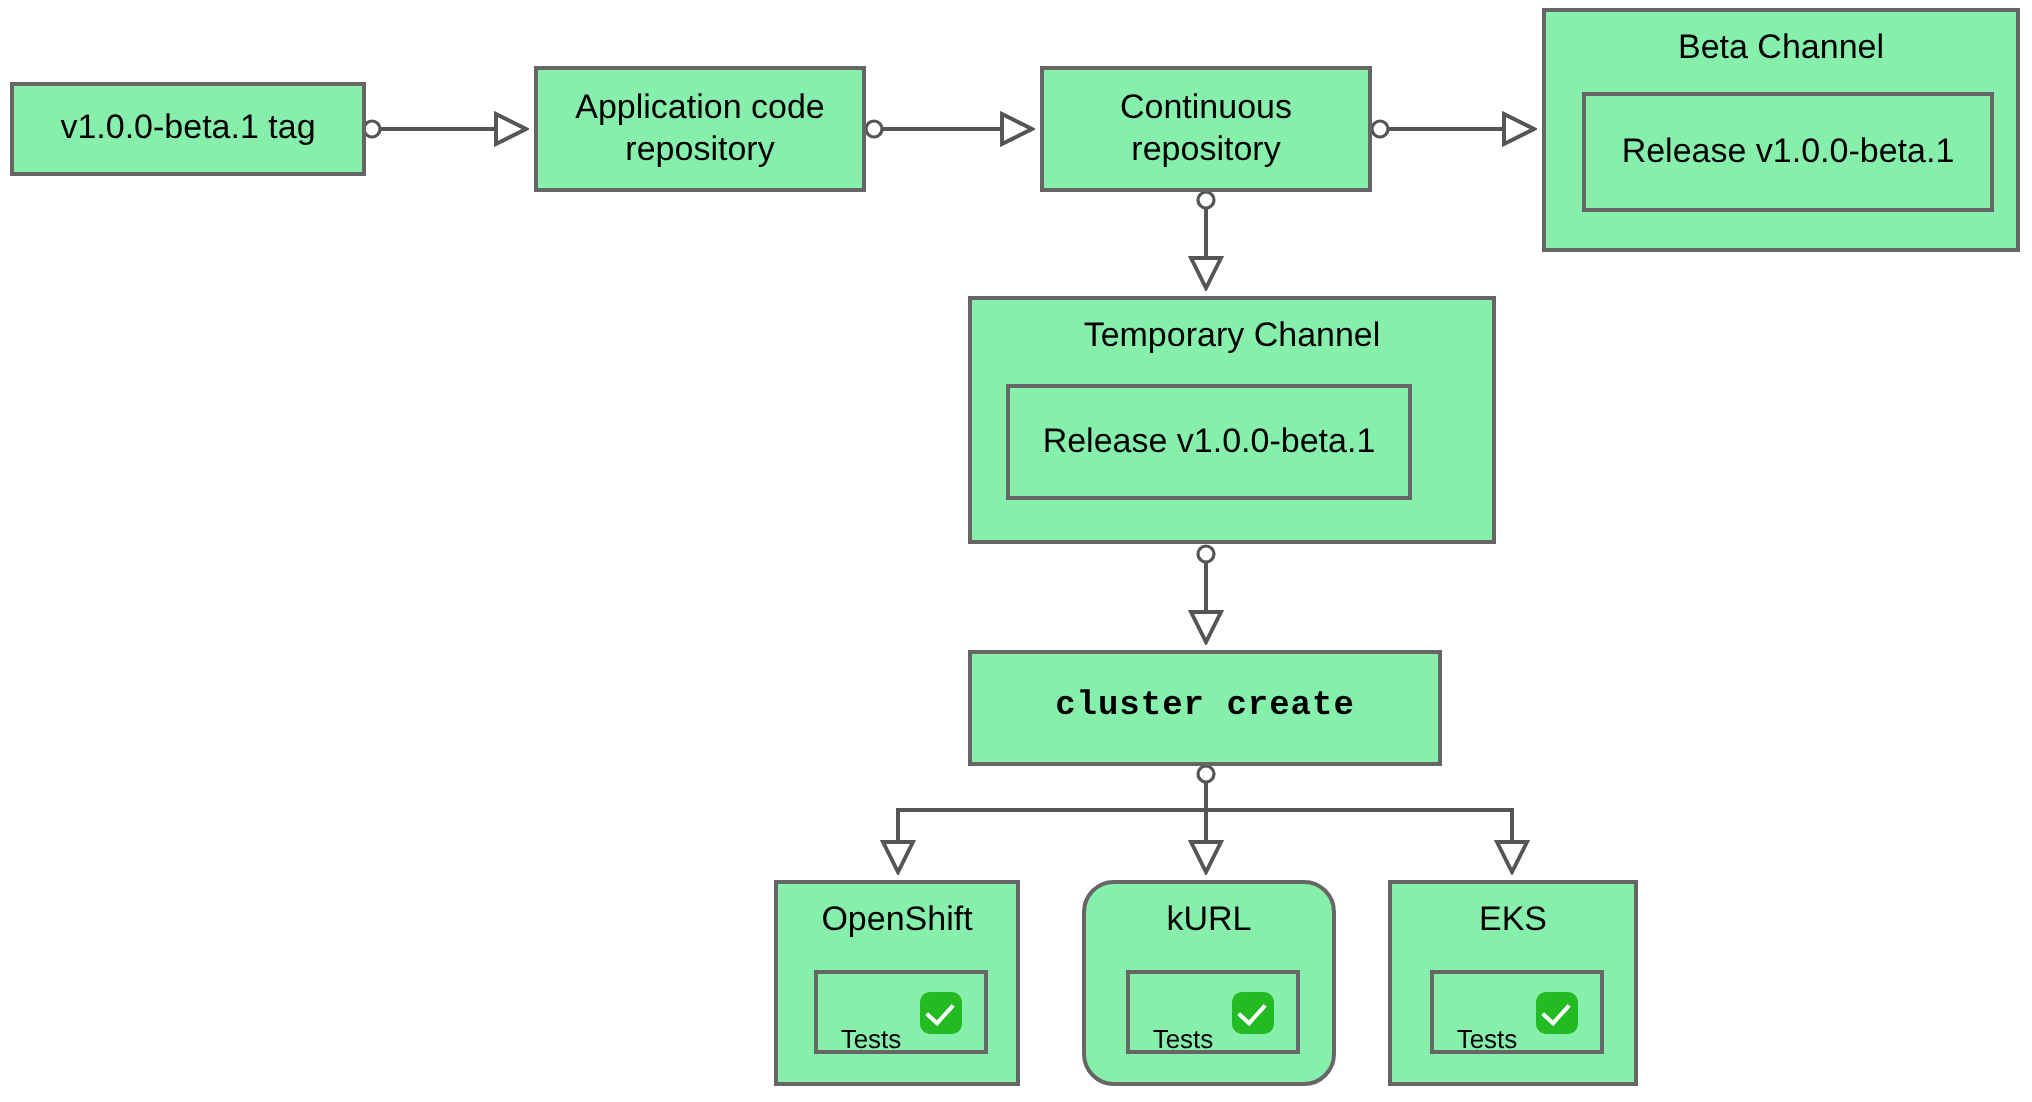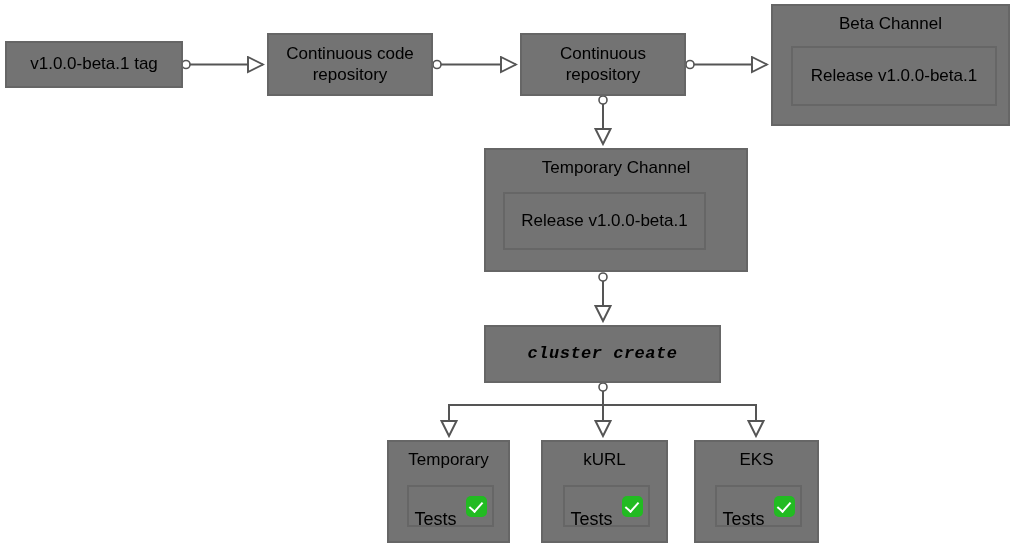--- a/index.html
+++ b/index.html
@@ -22,21 +22,21 @@
     left: 0;
     top: 0;
     width: 1016px;
     height: 551px;
     pointer-events: none;
   }
   .node {
     position: absolute;
     box-sizing: border-box;
     border: 2px solid #666666;
-    background: #737373;
+    background: #86efac;
     display: flex;
     align-items: center;
     justify-content: center;
     text-align: center;
     color: #000000;
     font-size: 17px;
     line-height: 1.22;
     padding: 2px 6px;
   }
   .node.container {
@@ -51,21 +51,20 @@
     text-align: center;
     font-size: 17px;
     color: #000000;
     line-height: 1.2;
   }
   .node.mono {
     font-family: "Liberation Mono", "DejaVu Sans Mono", monospace;
     font-weight: bold;
     font-size: 17px;
     letter-spacing: 0.5px;
-    font-style: italic;
   }
   .tests-inner {
     display: flex;
     align-items: center;
     justify-content: center;
     gap: 9px;
   }
   .check-badge {
     display: inline-block;
     width: 21px;
@@ -80,21 +79,21 @@
     position: absolute;
     left: 6px;
     top: 3px;
     width: 6px;
     height: 11px;
     border: solid #ffffff;
     border-width: 0 2.6px 2.6px 0;
     transform: rotate(42deg);
   }
   .tests-label {
-    font-size: 18px;
+    font-size: 13px;
     color: #000000;
     margin-top: 28px;
   }
 </style>
 </head>
 <body>
 
 <div id="diagram-canvas">
 
   <svg id="edge-layer" viewBox="0 0 1016 551" width="1016" height="551">
@@ -126,21 +125,21 @@
       <path d="M 603 391 L 603 405 L 756 405 L 756 436" marker-end="url(#arrowOpen)"></path>
       <circle cx="603" cy="387" r="4" fill="#ffffff" stroke="#555555" stroke-width="1.6"></circle>
     </g>
   </svg>
 
   <div class="node" style="left:5px; top:41px; width:178px; height:47px;text-align:center;">
     <span>v1.0.0-beta.1 tag</span>
   </div>
 
   <div class="node" style="left:267px; top:33px; width:166px; height:63px;">
-    <span>Continuous code repository</span>
+    <span>Application code repository</span>
   </div>
 
   <div class="node" style="left:520px; top:33px; width:166px; height:63px;">
     <span>Continuous repository</span>
   </div>
 
   <div class="node container" style="left:771px; top:4px; width:239px; height:122px;">
     <div class="container-title">Beta Channel</div>
     <div class="node" style="left:18px; top:40px; width:206px; height:60px;">
       <span>Release v1.0.0-beta.1</span>
@@ -152,30 +151,30 @@
     <div class="node" style="left:17px; top:42px; width:203px; height:58px;">
       <span>Release v1.0.0-beta.1</span>
     </div>
   </div>
 
   <div class="node mono" style="left:484px; top:325px; width:237px; height:58px;">
     <span>cluster create</span>
   </div>
 
   <div class="node container" style="left:387px; top:440px; width:123px; height:103px;">
-    <div class="container-title">Temporary</div>
+    <div class="container-title">OpenShift</div>
     <div class="node" style="left:18px; top:43px; width:87px; height:42px;">
       <span class="tests-inner">
         <span class="tests-label">Tests</span>
         <span class="check-badge"></span>
       </span>
     </div>
   </div>
 
-  <div class="node container" style="left:541px; top:440px; width:127px; height:103px;">
+  <div class="node container" style="left:541px; top:440px; width:127px; height:103px;border-radius:16px;">
     <div class="container-title">kURL</div>
     <div class="node" style="left:20px; top:43px; width:87px; height:42px;">
       <span class="tests-inner">
         <span class="tests-label">Tests</span>
         <span class="check-badge"></span>
       </span>
     </div>
   </div>
 
   <div class="node container" style="left:694px; top:440px; width:125px; height:103px;">

